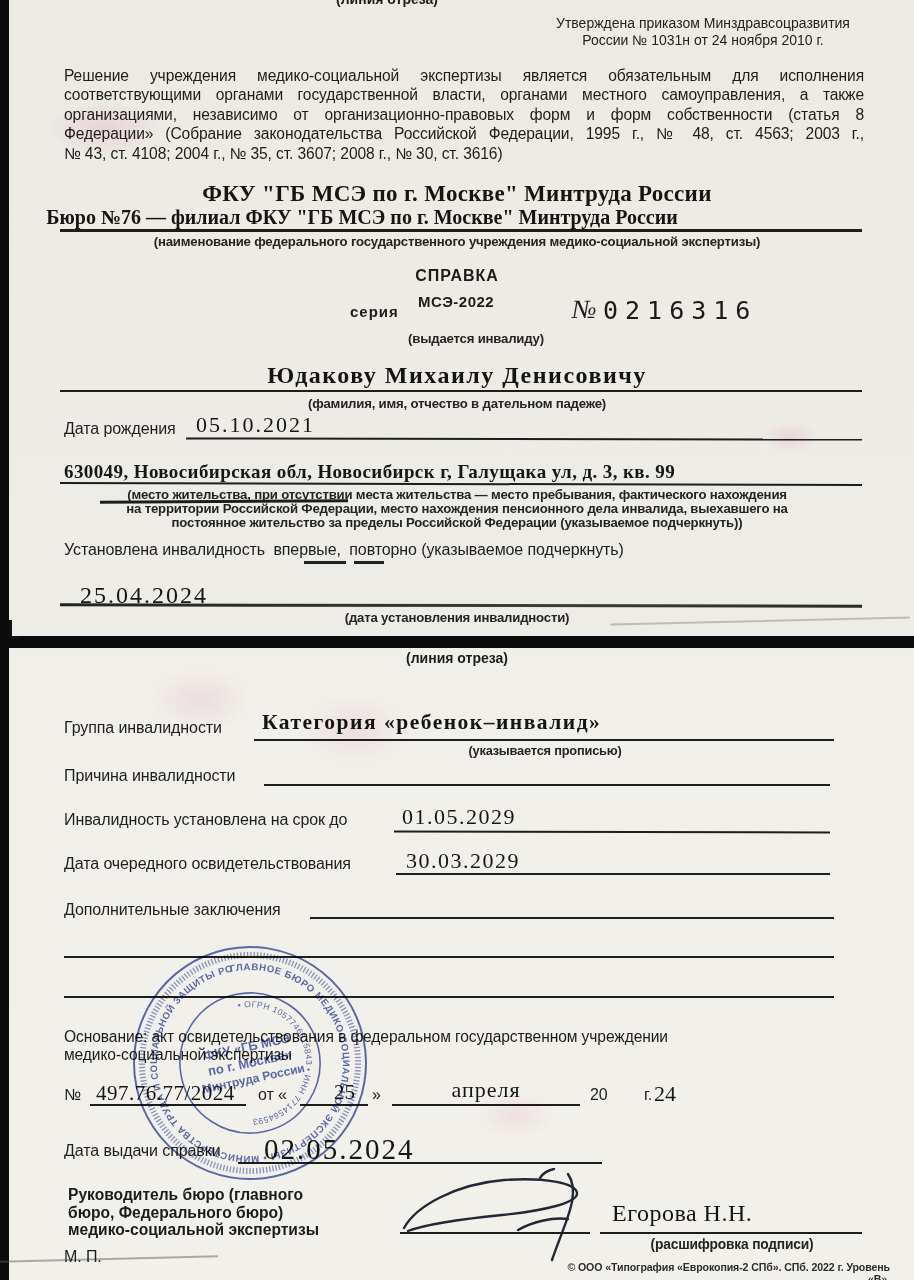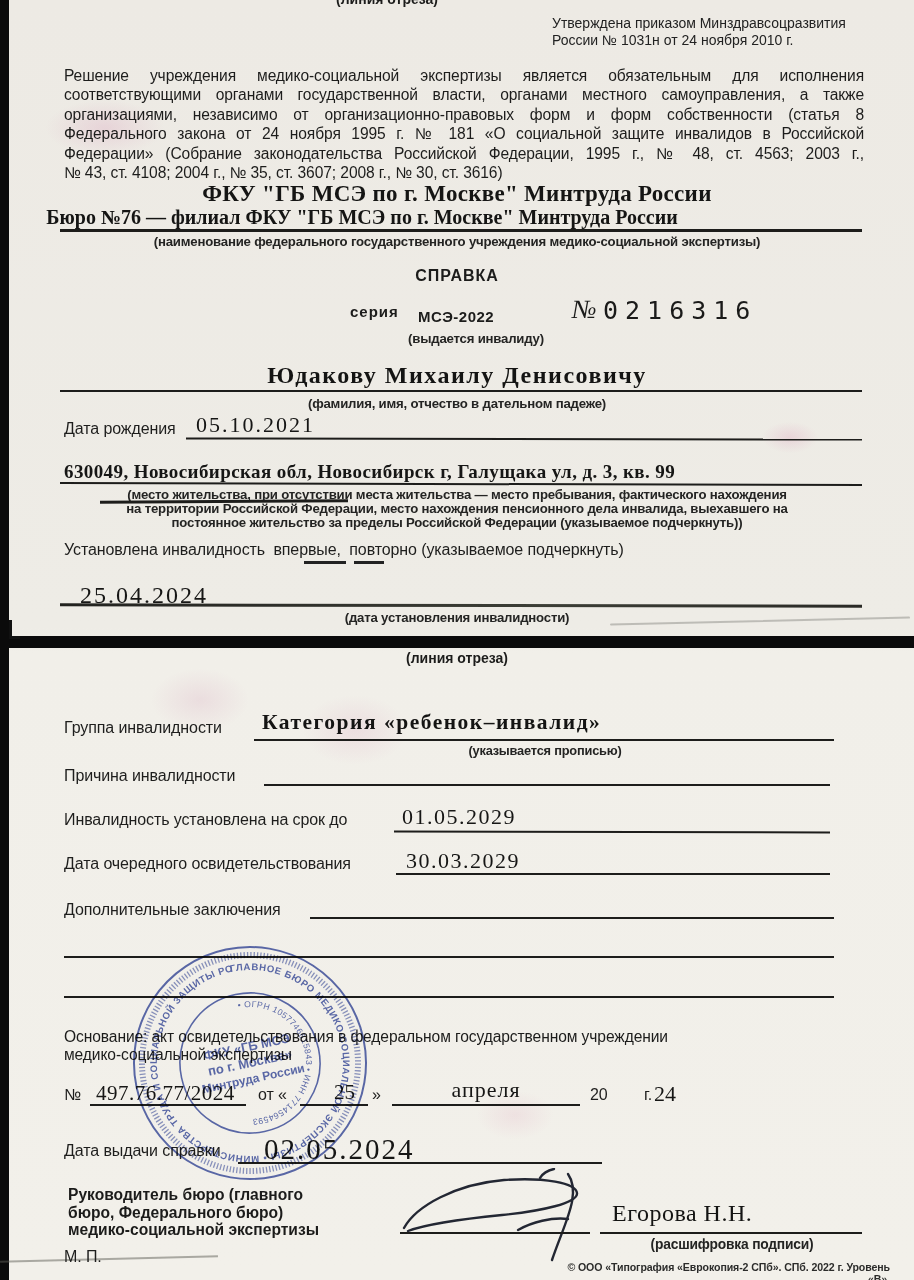--- a/index.html
+++ b/index.html
@@ -30,43 +30,42 @@
   <div class="abs noise" style="left:20px;top:88px;width:170px;height:80px;background:radial-gradient(closest-side,rgba(205,120,165,.20),transparent 70%);"></div>
   <div class="abs noise" style="left:750px;top:415px;width:80px;height:45px;background:radial-gradient(closest-side,rgba(210,110,160,.18),transparent 70%);"></div>
   <div class="abs noise" style="left:280px;top:680px;width:150px;height:100px;background:radial-gradient(closest-side,rgba(205,120,165,.14),transparent 70%);"></div>
   <div class="abs noise" style="left:130px;top:655px;width:140px;height:90px;background:radial-gradient(closest-side,rgba(190,100,150,.13),transparent 70%);"></div>
   <div class="abs noise" style="left:460px;top:1080px;width:110px;height:70px;background:radial-gradient(closest-side,rgba(210,120,160,.12),transparent 70%);"></div>
   <div class="abs" style="left:610px;top:620px;width:300px;height:2px;background:rgba(110,110,104,.38);transform:rotate(-1.3deg);border-radius:2px;"></div>
   <div class="abs" style="left:0px;top:1258px;width:218px;height:2px;background:rgba(95,95,88,.5);transform:rotate(-1.4deg);"></div>
 
   <div class="abs sans" style="left:322px;top:-9px;width:130px;font-size:14px;font-weight:600;text-align:center;">(линия отреза)</div>
 
-  <div class="abs sans" style="left:552px;top:15px;width:326px;text-align:left;font-size:14px;line-height:17px;color:#222;">
+  <div class="abs sans" style="left:540px;top:15px;width:326px;text-align:center;font-size:14px;line-height:17px;color:#222;">
     <div>Утверждена приказом Минздравсоцразвития</div>
     <div>России № 1031н от 24 ноября 2010 г.</div>
   </div>
 
   <div class="abs" style="left:64px;top:66px;width:800px;font-size:15.6px;line-height:19.4px;letter-spacing:-0.1px;color:#1d1d1c;">
     <div class="jline">Решение учреждения медико-социальной экспертизы является обязательным для исполнения</div>
     <div class="jline">соответствующими органами государственной власти, органами местного самоуправления, а также</div>
     <div class="jline">организациями, независимо от организационно-правовых форм и форм собственности (статья 8</div>
-    <div class="jline">Федерального закона от 24 ноября 1995 г. № 181 «О социальной защите инвалидов в Российской</div>
     <div class="jline">Федерации» (Собрание законодательства Российской Федерации, 1995 г., № 48, ст. 4563; 2003 г.,</div>
     <div>№ 43, ст. 4108; 2004 г., № 35, ст. 3607; 2008 г., № 30, ст. 3616)</div>
   </div>
 
   <div class="abs serif" style="left:0;top:181px;width:914px;text-align:center;font-size:23px;font-weight:700;letter-spacing:0.3px;color:#151514;">ФКУ "ГБ МСЭ по г. Москве" Минтруда России</div>
   <div class="abs serif" style="left:0;top:206px;width:724px;text-align:center;font-size:20px;font-weight:700;color:#151514;">Бюро №76 — филиал ФКУ "ГБ МСЭ по г. Москве" Минтруда России</div>
   <div class="abs ul" style="left:60px;top:229px;width:802px;height:2.5px;"></div>
   <div class="abs cap" style="left:0;top:234px;width:914px;text-align:center;">(наименование федерального государственного учреждения медико-социальной экспертизы)</div>
 
   <div class="abs sans" style="left:0;top:267px;width:914px;text-align:center;font-size:16px;font-weight:700;letter-spacing:1px;">СПРАВКА</div>
 
   <div class="abs sans" style="left:350px;top:303px;font-size:15px;font-weight:700;letter-spacing:1px;">серия</div>
-  <div class="abs sans" style="left:418px;top:308px;font-size:15px;font-weight:700;letter-spacing:0.5px;">МСЭ-2022</div>
+  <div class="abs sans" style="left:418px;top:293px;font-size:15px;font-weight:700;letter-spacing:0.5px;">МСЭ-2022</div>
   <div class="abs serif" style="left:572px;top:295px;font-size:26px;font-style:italic;">№</div>
   <div class="abs mono" style="left:603px;top:296px;font-size:25px;letter-spacing:7px;color:#1a1a19;">0216316</div>
   <div class="abs cap" style="left:390px;top:331px;width:172px;text-align:center;">(выдается инвалиду)</div>
 
   <div class="abs serif" style="left:0;top:362px;width:914px;text-align:center;font-size:24px;font-weight:700;letter-spacing:1.5px;color:#141413;">Юдакову Михаилу Денисовичу</div>
   <div class="abs ul" style="left:60px;top:390px;width:802px;"></div>
   <div class="abs cap" style="left:0;top:396px;width:914px;text-align:center;">(фамилия, имя, отчество в дательном падеже)</div>
 
   <div class="abs sans lbl" style="left:64px;top:420px;">Дата рождения</div>
   <div class="abs val" style="left:196px;top:412px;font-size:22px;letter-spacing:2px;">05.10.2021</div>

